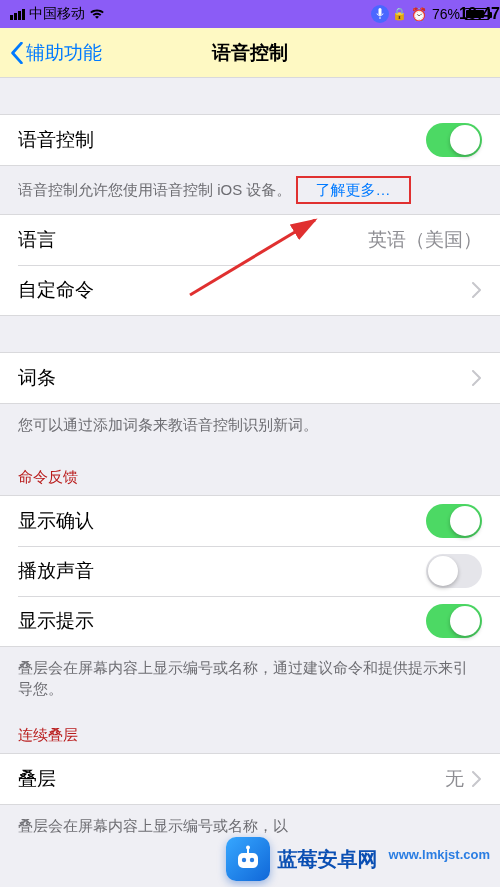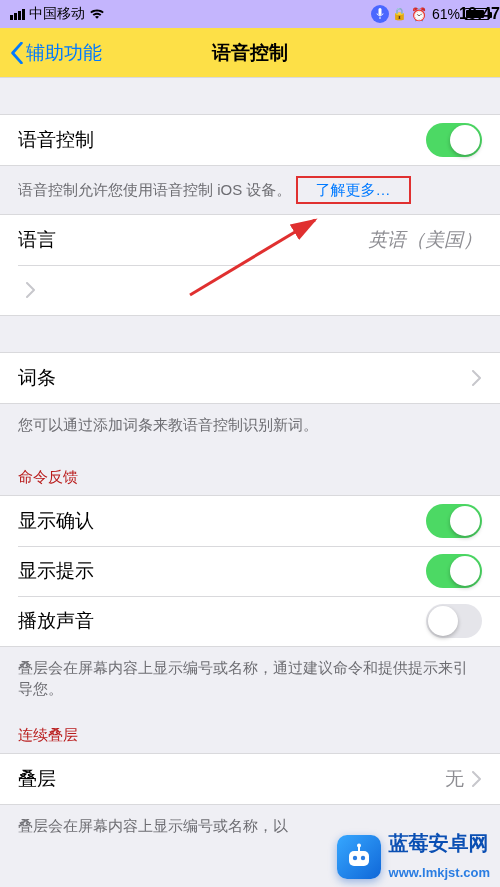--- a/index.html
+++ b/index.html
@@ -1,35 +1,35 @@
 <!DOCTYPE html>
 <html><head>
   <meta charset="utf-8">
   <style>
     * { margin:0; padding:0; box-sizing:border-box; -webkit-font-smoothing:antialiased; }
     html,body { width:500px; height:887px; background:#efeff4; font-family:-apple-system,"PingFang SC","Helvetica Neue",Arial,sans-serif; color:#000; overflow:hidden; position:relative; }
 
     
-    .status-bar { height:28px; background:#c4b5fd; display:flex; align-items:center; justify-content:space-between; padding:0 10px; font-size:14px; font-weight:500; }
+    .status-bar { height:28px; background:#8b5cf6; display:flex; align-items:center; justify-content:space-between; padding:0 10px; font-size:14px; font-weight:500; }
     .status-left,.status-right { display:flex; align-items:center; gap:4px; }
     .status-center { position:absolute; left:0; right:0; text-align:right; font-size:16px; font-weight:600; pointer-events:none; }
     .sig-bars { display:flex; align-items:flex-end; gap:1px; }
     .sig-bars span { width:3px; background:#000; display:inline-block; }
     .sig-bars span:nth-child(1){height:5px} .sig-bars span:nth-child(2){height:7px}
     .sig-bars span:nth-child(3){height:9px} .sig-bars span:nth-child(4){height:11px}
     .wifi { width:16px; height:12px; }
     .mic-badge{ width:18px;height:18px;border-radius:50%;background:#4a67ff;display:flex;align-items:center;justify-content:center;}
     .lock-ic{font-size:12px;}
     .alarm-ic{font-size:13px;}
     .battery{ width:26px;height:12px;border:1px solid #000;border-radius:2px;position:relative;display:inline-block;}
     .battery::after{content:"";position:absolute;right:-3px;top:3px;width:2px;height:6px;background:#000;border-radius:0 1px 1px 0;}
     .battery .fill{position:absolute;left:1px;top:1px;bottom:1px;width:76%;background:#000;border-radius:1px;}
 
     
-    .nav-bar{ height:50px; background:#fde047; border-bottom:1px solid #d9d9dc; display:flex; align-items:center; position:relative; padding:0 10px;}
+    .nav-bar{ height:50px; background:#fef9c3; border-bottom:1px solid #d9d9dc; display:flex; align-items:center; position:relative; padding:0 10px;}
     .back-btn{ display:flex; align-items:center; color:#007aff; font-size:19px; gap:2px;}
     .back-chevron{ width:14px; height:22px; }
     .nav-title{ position:absolute; left:0; right:0; text-align:center; font-size:19px; font-weight:600; pointer-events:none;}
 
     
     .spacer{height:36px;}
     .group{ background:#fff; border-top:1px solid #d9d9dc; border-bottom:1px solid #d9d9dc;}
     .row{ min-height:50px; padding:0 18px; display:flex; align-items:center; justify-content:space-between; font-size:19px; position:relative;}
     .row + .row::before{ content:""; position:absolute; left:18px; right:0; top:0; height:1px; background:#d9d9dc;}
     .row .value{ color:#8e8e93; font-size:19px;}
@@ -45,21 +45,21 @@
     .switch .knob{ width:30px; height:30px; border-radius:50%; background:#fff; position:absolute; top:2px; box-shadow:0 2px 4px rgba(0,0,0,.25);}
     .switch.on{ background:#4cd964;} .switch.on .knob{ right:2px;}
     .switch.off{ background:#e5e5ea;} .switch.off .knob{ left:2px;}
 
     
     .arrow-annot{ position:absolute; left:170px; top:215px; width:170px; height:90px; pointer-events:none;}
 
     
     .watermark{ position:absolute; right:10px; bottom:6px; display:flex; align-items:center; gap:8px; }
     .wm-icon{ width:44px; height:44px; border-radius:10px; background:linear-gradient(135deg,#36a7ff,#1067d8); display:flex; align-items:center; justify-content:center; box-shadow:0 3px 8px rgba(20,90,200,.4);}
-    .wm-txt{ display:flex; flex-direction:column; line-height:1.15;gap:11px;}
+    .wm-txt{ display:flex; flex-direction:row; line-height:1.15;gap:11px;}
     .wm-cn{ font-size:20px; font-weight:700; color:#0a4fb3;}
     .wm-url{ font-size:13px; color:#2a7de2;font-weight:bold;}
   </style>
 </head>
 <body>
 
 <div class="status-bar">
   <div class="status-left">
     <span class="sig-bars">
         <span></span>
@@ -76,21 +76,21 @@
   <div class="status-right">
     <span class="mic-badge">
       <svg width="8" height="12" viewBox="0 0 8 12">
           <rect x="2.5" y="0" width="3" height="7" rx="1.5" fill="#fff"></rect>
           <path d="M1 5.5 C1 8 7 8 7 5.5" stroke="#fff" stroke-width="1" fill="none"></path>
           <line x1="4" y1="8.5" x2="4" y2="11" stroke="#fff" stroke-width="1"></line>
         </svg>
     </span>
     <span class="lock-ic">🔒</span>
     <span class="alarm-ic">⏰</span>
-    <span>61%</span>
+    <span>76%</span>
     <span class="battery">
         <span class="fill"></span>
       </span>
   </div>
 </div>
 
 <div class="nav-bar">
   <div class="back-btn">
     <svg class="back-chevron" viewBox="0 0 12 20">
         <polyline points="10,1 2,10 10,19" fill="none" stroke="#007aff" stroke-width="2.5" stroke-linecap="round" stroke-linejoin="round"></polyline>
@@ -111,25 +111,26 @@
   </div>
 </div>
 <div class="footer-text">
   <span>语音控制允许您使用语音控制 iOS 设备。</span>
   <span class="link-box"><span class="link">了解更多…</span></span>
 </div>
 
 <div class="group" style="">
   <div class="row">
     <span>语言</span>
-    <span style="display:flex;align-items:flex-start;font-style:italic;">
+    <span style="display:flex;align-items:flex-start;">
       <span class="value">英语（美国）</span>
     </span>
   </div>
   <div class="row">
+    <span>自定命令</span>
     <span class="chevron">
         <svg viewBox="0 0 10 16">
           <polyline points="1,1 8,8 1,15" fill="none" stroke="#c7c7cc" stroke-width="2" stroke-linecap="round" stroke-linejoin="round"></polyline>
         </svg>
       </span>
   </div>
 </div>
 
 <div style="height:36px;"></div>
 
@@ -147,28 +148,28 @@
 
 <div class="header-text">命令反馈</div>
 <div class="group">
   <div class="row">
     <span>显示确认</span>
     <span class="switch on">
         <span class="knob"></span>
       </span>
   </div>
   <div class="row">
+    <span>播放声音</span>
+    <span class="switch off">
+        <span class="knob"></span>
+      </span>
+  </div>
+  <div class="row">
     <span>显示提示</span>
     <span class="switch on">
-        <span class="knob"></span>
-      </span>
-  </div>
-  <div class="row">
-    <span>播放声音</span>
-    <span class="switch off">
         <span class="knob"></span>
       </span>
   </div>
 </div>
 <div class="footer-text">叠层会在屏幕内容上显示编号或名称，通过建议命令和提供提示来引导您。</div>
 
 <div class="header-text" style="padding-top:16px;">连续叠层</div>
 <div class="group">
   <div class="row">
     <span>叠层</span>

